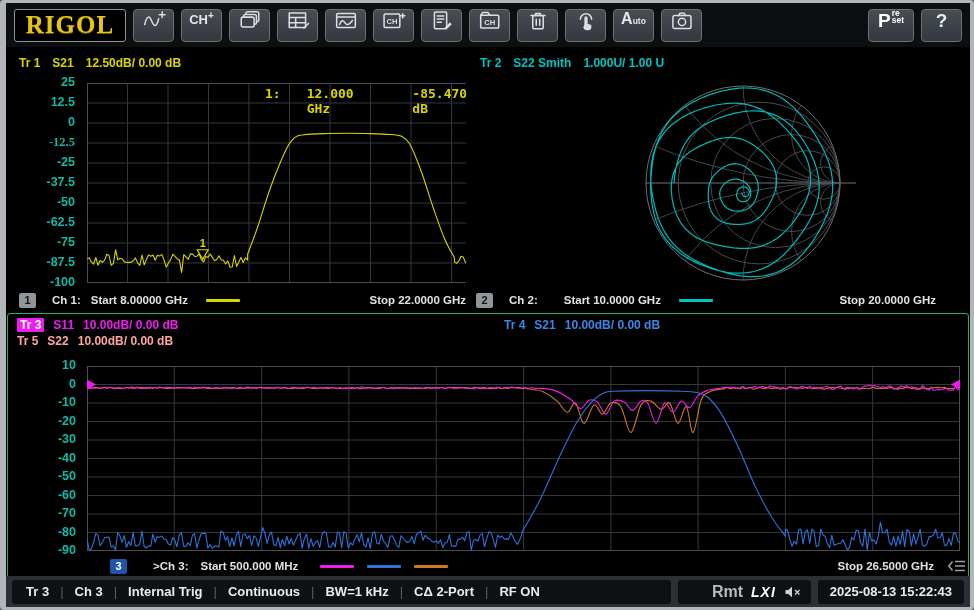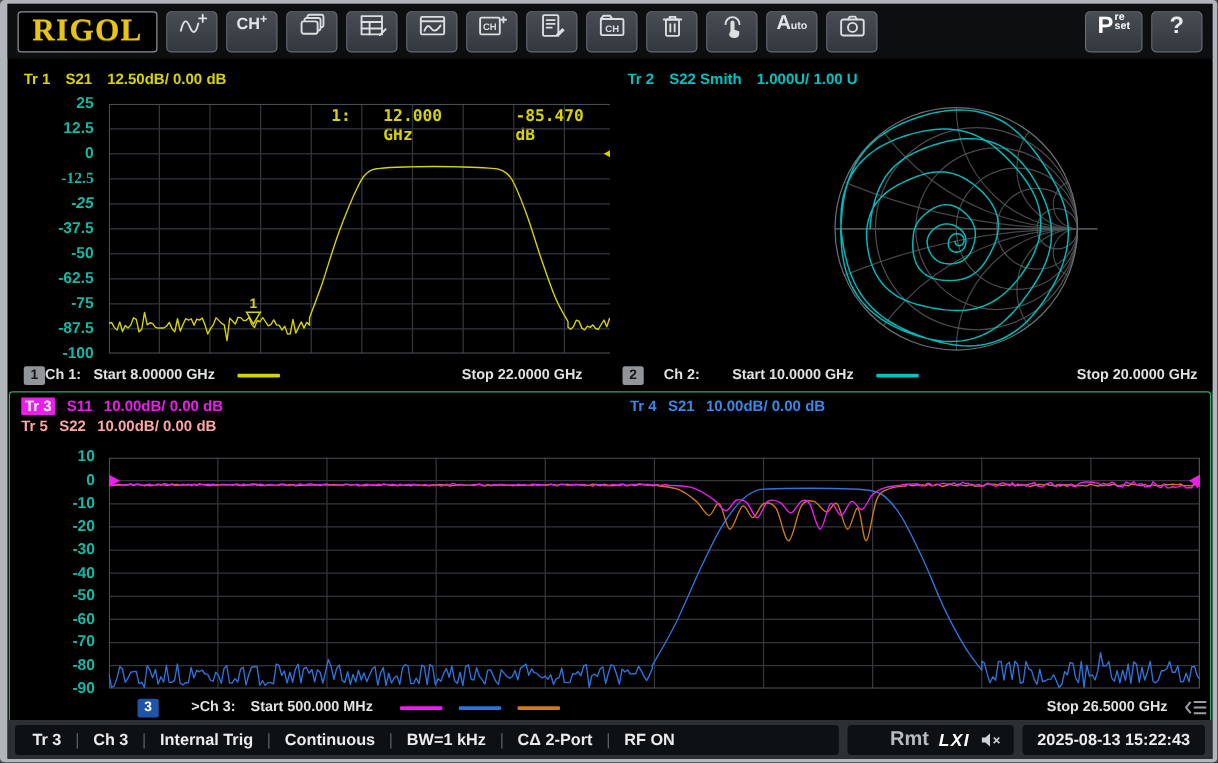--- a/index.html
+++ b/index.html
@@ -26,21 +26,21 @@
   .tb-auto .uto{font-size:8.5px;font-weight:bold;}
   .tb-spacer{flex:1;}
   .preset{width:46px;gap:1px;}
   .preset .p{font-size:19px;font-weight:bold;color:#fff;}
   .preset .stack{display:flex;flex-direction:column;line-height:7.5px;font-size:8.5px;
     font-weight:bold;color:#fff;text-align:left;}
   .help{font-size:19px;font-weight:bold;color:#e8eaec;}
   
   .panel{position:absolute;background:#000;}
   .ch1{left:3px;top:46px;width:479px;height:263px;}
-  .ch2{left:482px;top:46px;width:482px;height:263px;}
+  .ch2{left:460px;top:46px;width:482px;height:263px;}
   .ch3{left:1px;top:310px;width:962px;height:266px;border:1px solid #2faa6e;border-radius:3px;}
   .hdr{position:absolute;top:7px;left:10px;display:flex;gap:12px;
     font-size:12px;font-weight:bold;white-space:nowrap;}
   .hdr.yel{color:#d8d400;}
   .hdr.cyn{color:#00c2c2;}
   .hdr.mag{color:#ee1cee;}
   .hdr.blu{color:#3d86e8;}
   .hdr.org{color:#fca5a5;}
   .hdr .chip{background:#ee1cee;color:#fff;padding:0 3px;border-radius:1px;}
   .ch3 .hdr1{top:4px;left:9px;gap:9px;}
@@ -178,21 +178,21 @@
     <div class="mk">
       <span>1:</span>
       <span>12.000 GHz</span>
       <span>-85.470 dB</span>
     </div>
     <div class="ylab" id="ylab1" style="left:0;top:34px;width:74px;height:200px;">
         <div style="top: -8px;">25</div>
         <div style="top: 12px;">12.5</div>
         <div style="top: 32px;">0</div>
         <div style="top: 52px; font-family: Liberation Serif, serif;">-12.5</div>
-        <div style="top: 72px; font-style: italic;">-25</div>
+        <div style="top: 72px;">-25</div>
         <div style="top: 92px;">-37.5</div>
         <div style="top: 112px;">-50</div>
         <div style="top: 132px;">-62.5</div>
         <div style="top: 152px;">-75</div>
         <div style="top: 172px;">-87.5</div>
         <div style="top: 192px;">-100</div>
       </div>
     <svg class="plot" id="chart1" style="left:78px;top:34px;" width="405" height="200">
         <g stroke="#33373c" stroke-width="1">
           <line x1="40.5" y1="0" x2="40.5" y2="200"></line>
@@ -215,21 +215,21 @@
           <line x1="0" y1="180.0" x2="405" y2="180.0"></line>
         </g>
         <rect x="0.5" y="0.5" width="404" height="199" fill="none" stroke="#4a4f54" stroke-width="1"></rect>
         <path d="M0.0 175.8L2.2 174.9L4.4 178.9L6.6 181.1L8.8 174.5L11.0 182.2L13.2 177.4L15.4 179.4L17.6 177.1L19.8 171.2L22.0 172.5L24.2 182.4L26.4 180.4L28.6 166.9L30.8 176.9L33.0 175.2L35.2 175.9L37.4 178.9L39.6 179.5L41.8 179.4L44.0 179.4L46.2 178.0L48.4 174.9L50.6 179.9L52.8 182.5L55.0 172.0L57.2 181.8L59.4 176.6L61.6 171.9L63.8 173.2L66.0 172.0L68.2 177.2L70.4 172.3L72.6 173.1L74.8 171.4L77.0 176.9L79.2 184.2L81.4 179.9L83.6 176.9L85.8 171.2L88.0 173.3L90.2 175.7L92.4 176.9L94.6 189.5L96.8 171.6L99.0 173.8L101.2 176.3L103.4 170.9L105.6 171.1L107.8 173.5L110.0 173.2L112.2 171.0L114.4 176.7L116.6 179.0L118.8 173.4L121.0 174.4L123.2 171.0L125.4 174.4L127.6 177.7L129.8 176.5L132.0 172.8L134.2 176.9L136.4 177.3L138.6 181.0L140.8 177.9L143.0 184.3L145.2 184.0L147.4 172.5L149.6 183.5L151.8 178.9L154.0 174.5L156.2 179.5L158.4 174.8L160.6 177.2L160.6 171.2C162.2 166.7 166.8 155.2 170.7 144.0C174.5 132.8 178.9 117.1 183.7 104.0C188.5 90.9 195.5 73.9 199.6 65.6C203.7 57.3 205.4 56.4 208.3 54.1C211.2 51.8 212.1 52.3 217.0 51.7C221.8 51.1 230.0 50.8 237.2 50.6C244.4 50.3 252.6 50.2 260.4 50.2C268.1 50.2 276.3 50.3 283.5 50.6C290.7 50.8 298.7 51.1 303.8 51.5C308.8 51.9 310.7 51.6 313.9 53.1C317.0 54.7 319.2 55.0 322.6 60.8C325.9 66.6 330.3 77.6 334.1 88.0C338.0 98.4 341.8 112.0 345.7 123.2C349.6 134.4 353.7 146.7 357.3 155.2C360.9 163.7 365.7 171.2 367.4 174.4L367.4 178.8L369.6 180.4L371.8 178.2L374.0 173.2L376.2 173.9L378.5 179.5L380.7 180.9L382.9 177.9L385.1 178.9L387.3 176.9L389.5 179.8L391.7 180.4L393.9 176.6L396.2 173.0L398.4 178.4L400.6 171.8L402.8 175.5L405.0 175.0" fill="none" stroke="#d8d400" stroke-width="1.1" stroke-linejoin="round"></path>
         <path d="M405 35 L405 45 L396 40 Z" fill="#d8d400"></path>
         <path d="M110.21428571428571 166.752 L121.21428571428571 166.752 L115.71428571428571 176.252 Z" fill="none" stroke="#d8d400" stroke-width="1.2"></path>
         <text x="115.71428571428571" y="163.752" text-anchor="middle" font-size="11" font-weight="bold" fill="#d8d400" font-family="Liberation Sans,sans-serif">1</text>
       </svg>
     <div class="ftr" style="padding-left:10px;">
       <span class="badge">1</span>
-      <span class="lbl" style="">Ch 1:</span>
+      <span class="lbl" style="margin-left:16px;">Ch 1:</span>
       <span style="margin-left:10px;">Start  8.00000 GHz</span>
       <span class="dash" id="dash1" style="margin-left: 18px; background: rgb(216, 212, 0);"></span>
       <span class="sp"></span>
       <span style="margin-right:22px;">Stop  22.0000 GHz</span>
     </div>
   </div>
 
   <div class="panel ch2">
     <div class="hdr cyn" style="left:14px;">
       <span>Tr 2</span>

